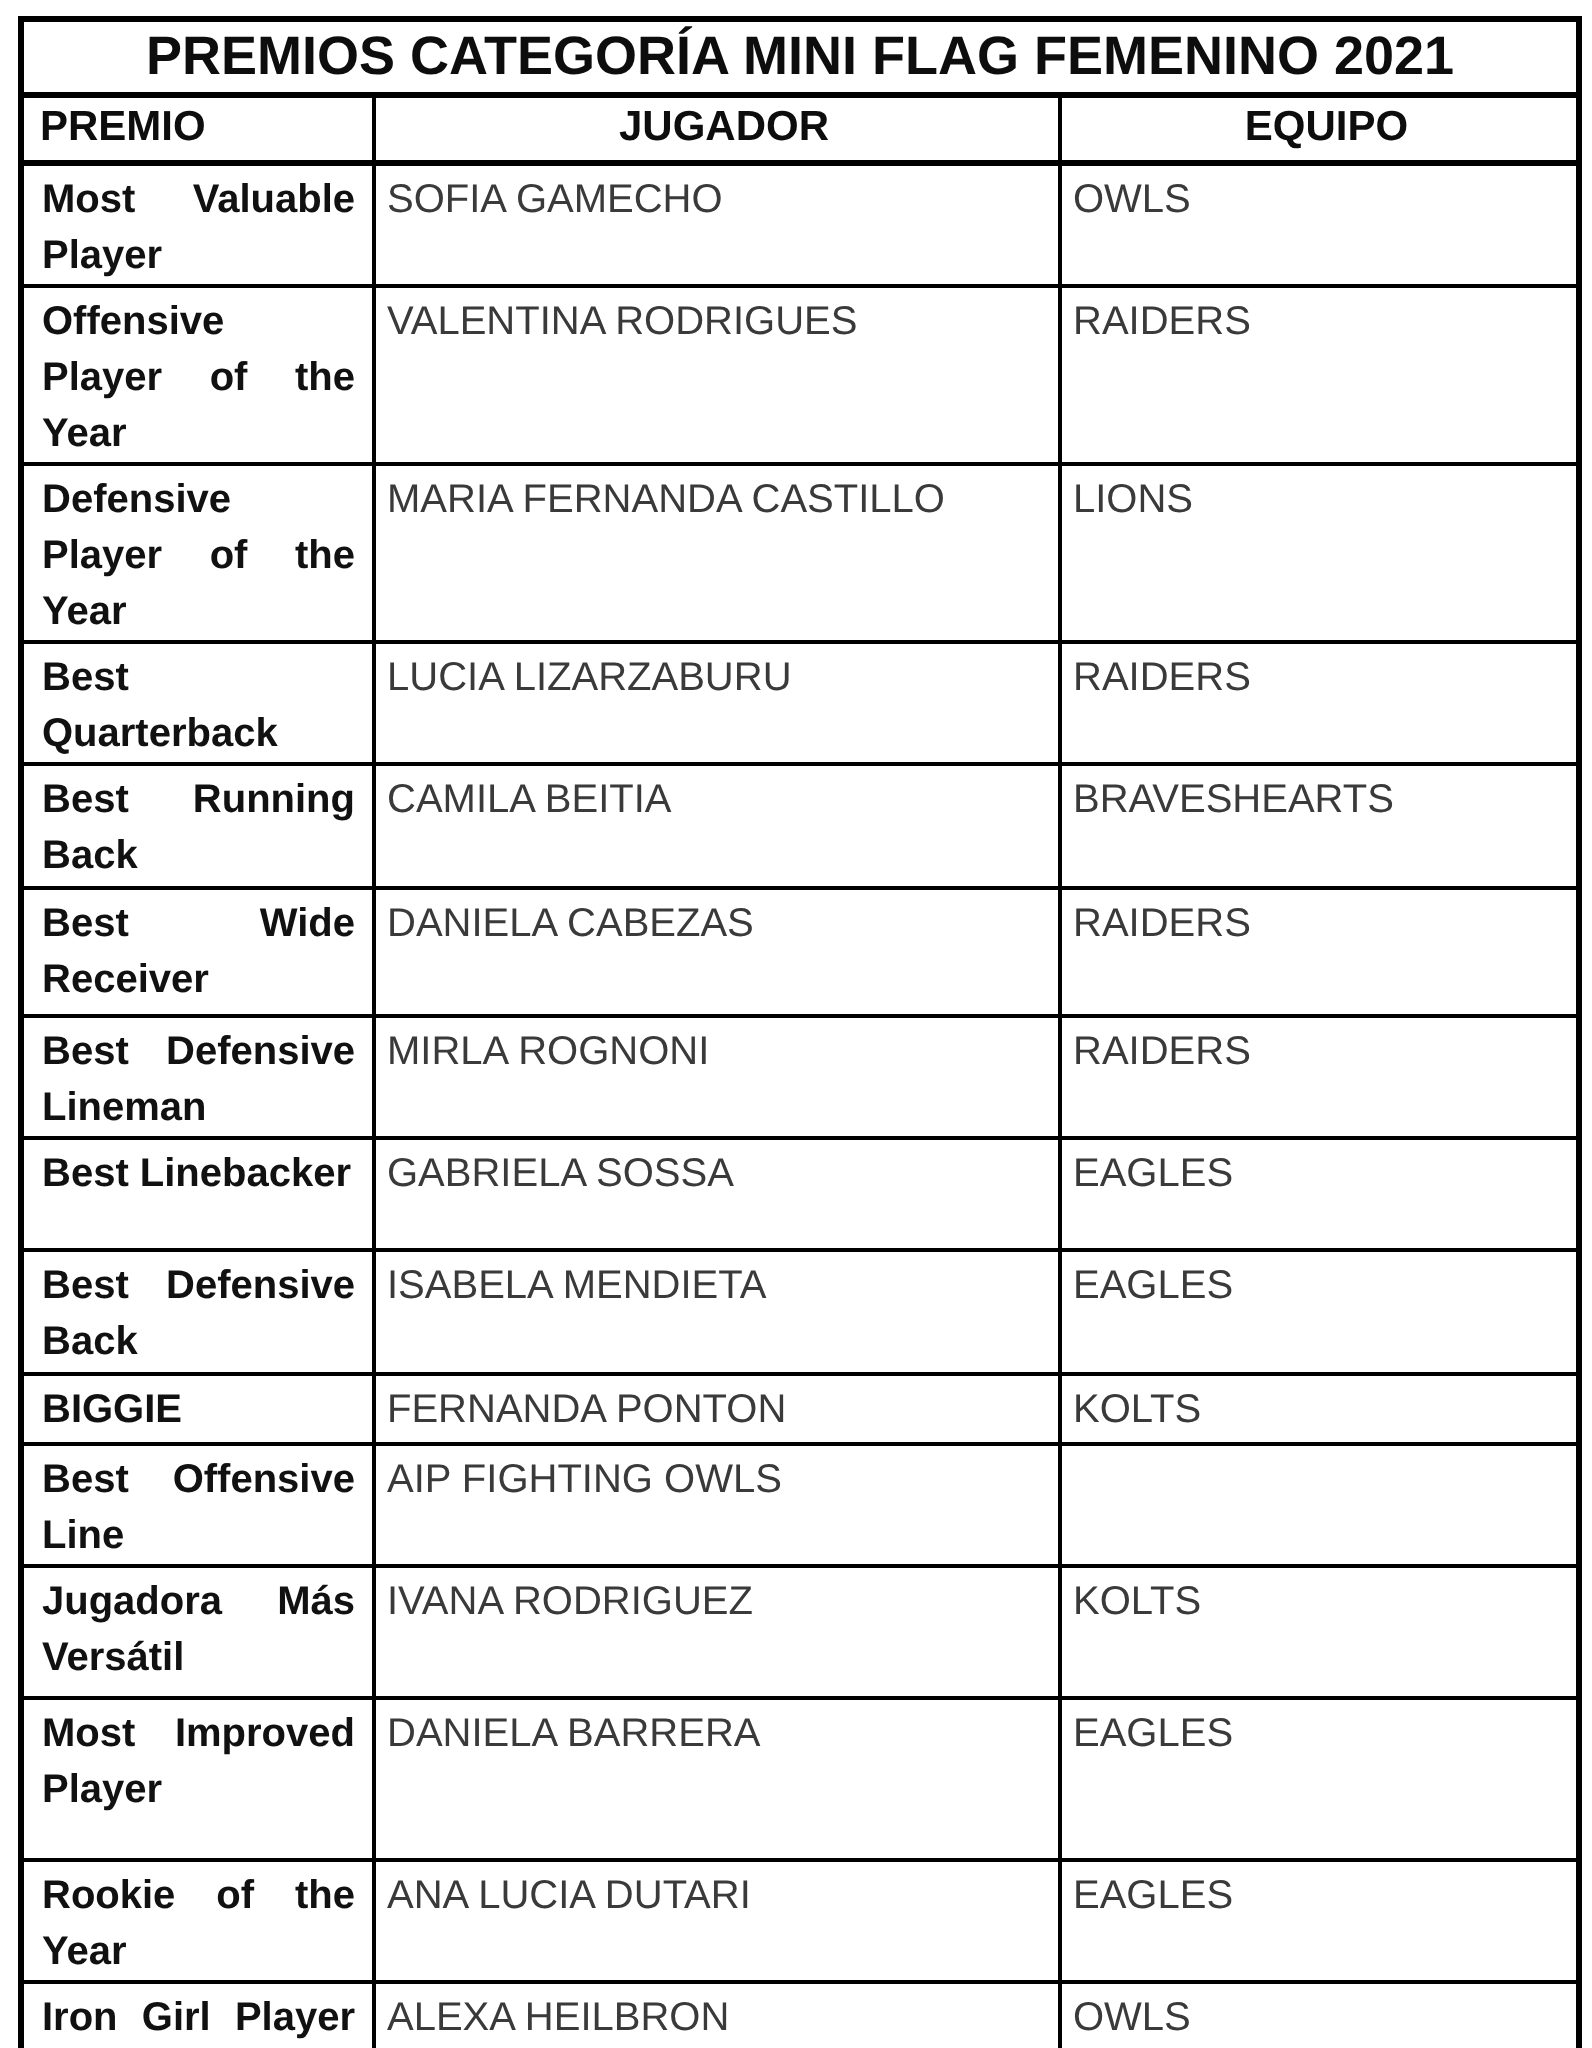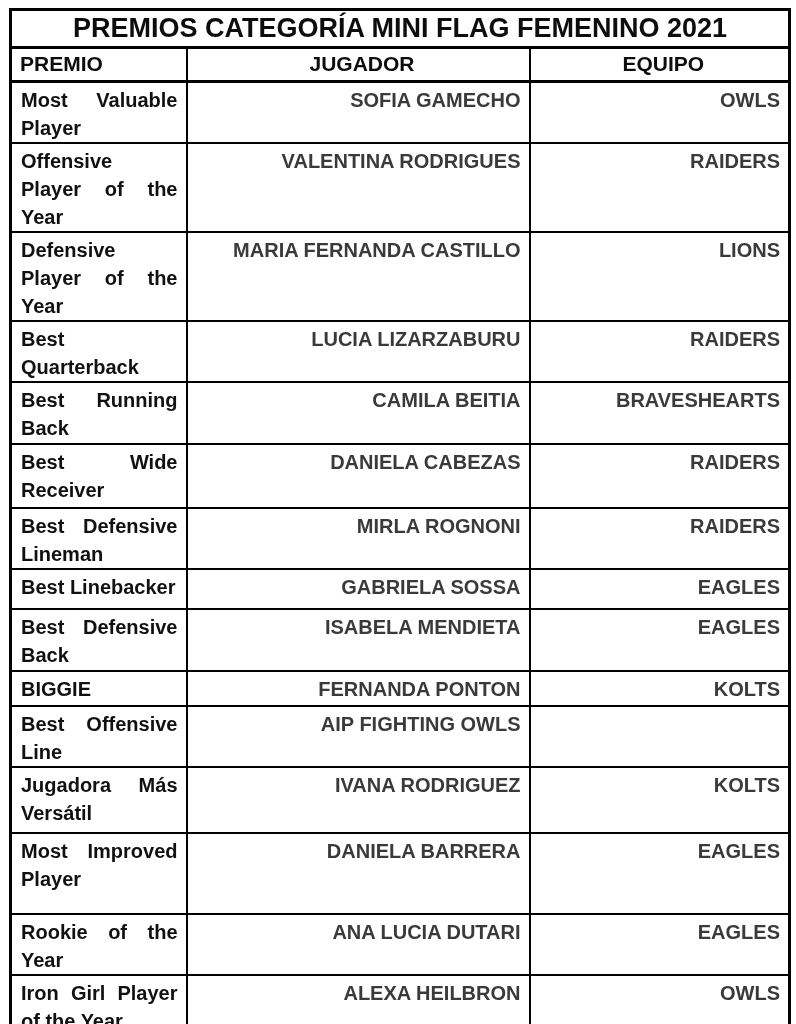--- a/index.html
+++ b/index.html
@@ -62,26 +62,26 @@
   td.premio {
     font-weight: bold;
     font-size: 20px;
     line-height: 1.4;
     color: #111111;
     text-align: justify;
     text-justify: inter-word;
     padding: 3px 8px 0 9px;
   }
   td.jugador, td.equipo {
-    font-weight: 700;
+    font-weight: 400;
     font-size: 20px;
     line-height: 1.35;
     color: #3a3a3a;
-    text-align: right;
-    padding: 4px 8px 2px 22px;
+    text-align: left;
+    padding: 4px 8px 2px 6px;
   }
 </style>
 </head>
 <body>
 
 <div class="sheet">
   <table class="awards">
     <colgroup>
       <col class="c-premio">
       <col class="c-jugador">
@@ -134,21 +134,21 @@
       <td class="jugador">DANIELA CABEZAS</td>
       <td class="equipo">RAIDERS</td>
     </tr>
 
     <tr style="height:60px">
       <td class="premio">Best Defensive Lineman</td>
       <td class="jugador">MIRLA ROGNONI</td>
       <td class="equipo">RAIDERS</td>
     </tr>
 
-    <tr style="height:40px">
+    <tr style="height:56px">
       <td class="premio">Best Linebacker</td>
       <td class="jugador">GABRIELA SOSSA</td>
       <td class="equipo">EAGLES</td>
     </tr>
 
     <tr style="height:62px">
       <td class="premio">Best Defensive Back</td>
       <td class="jugador">ISABELA MENDIETA</td>
       <td class="equipo">EAGLES</td>
     </tr>

